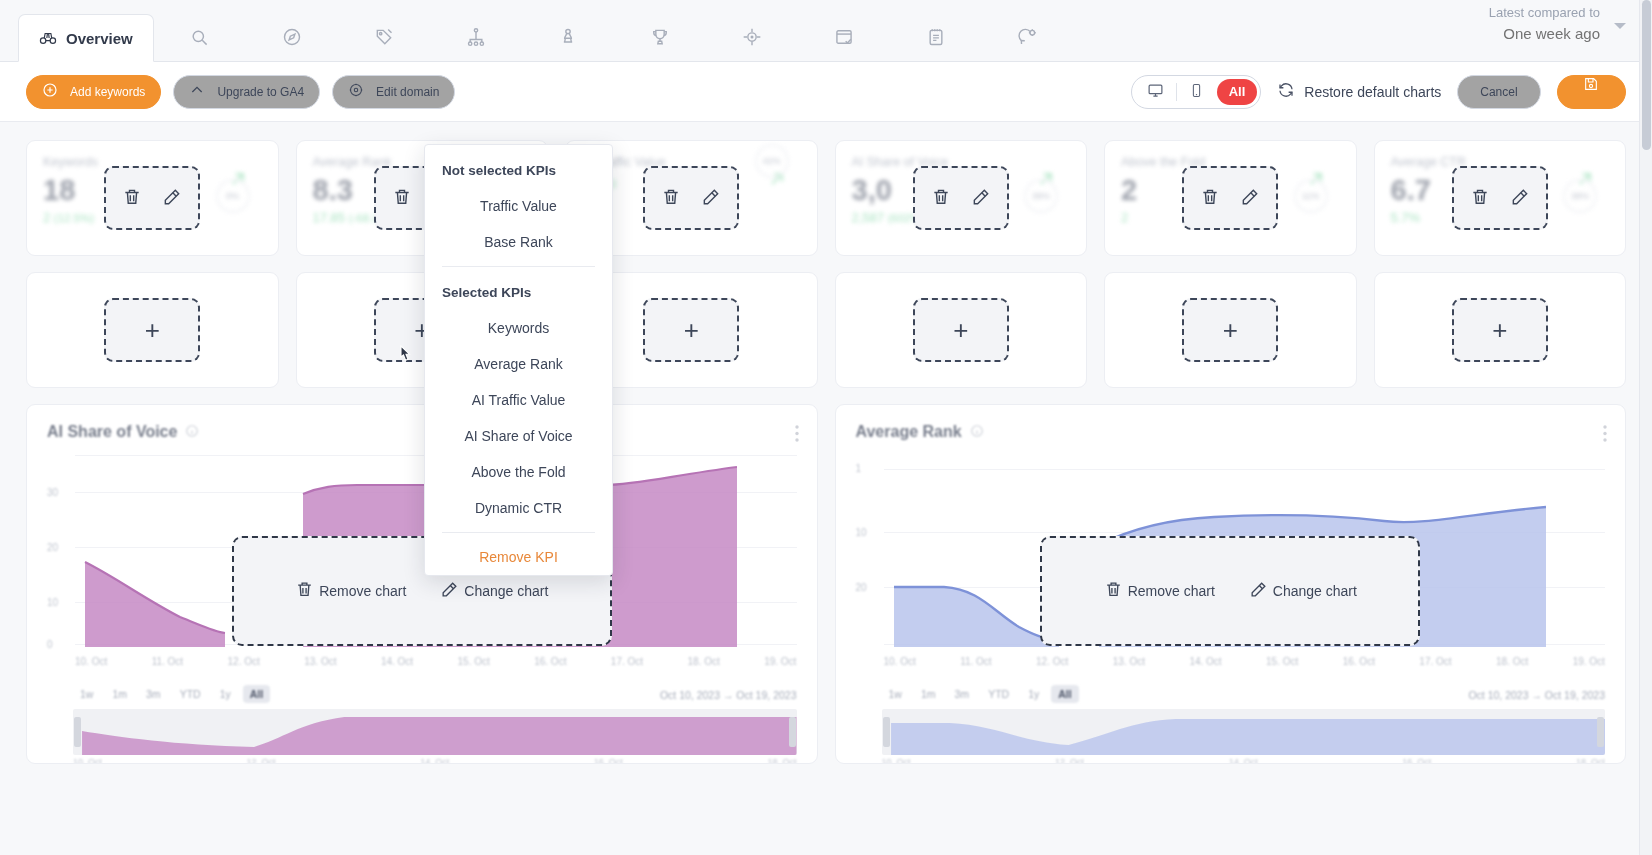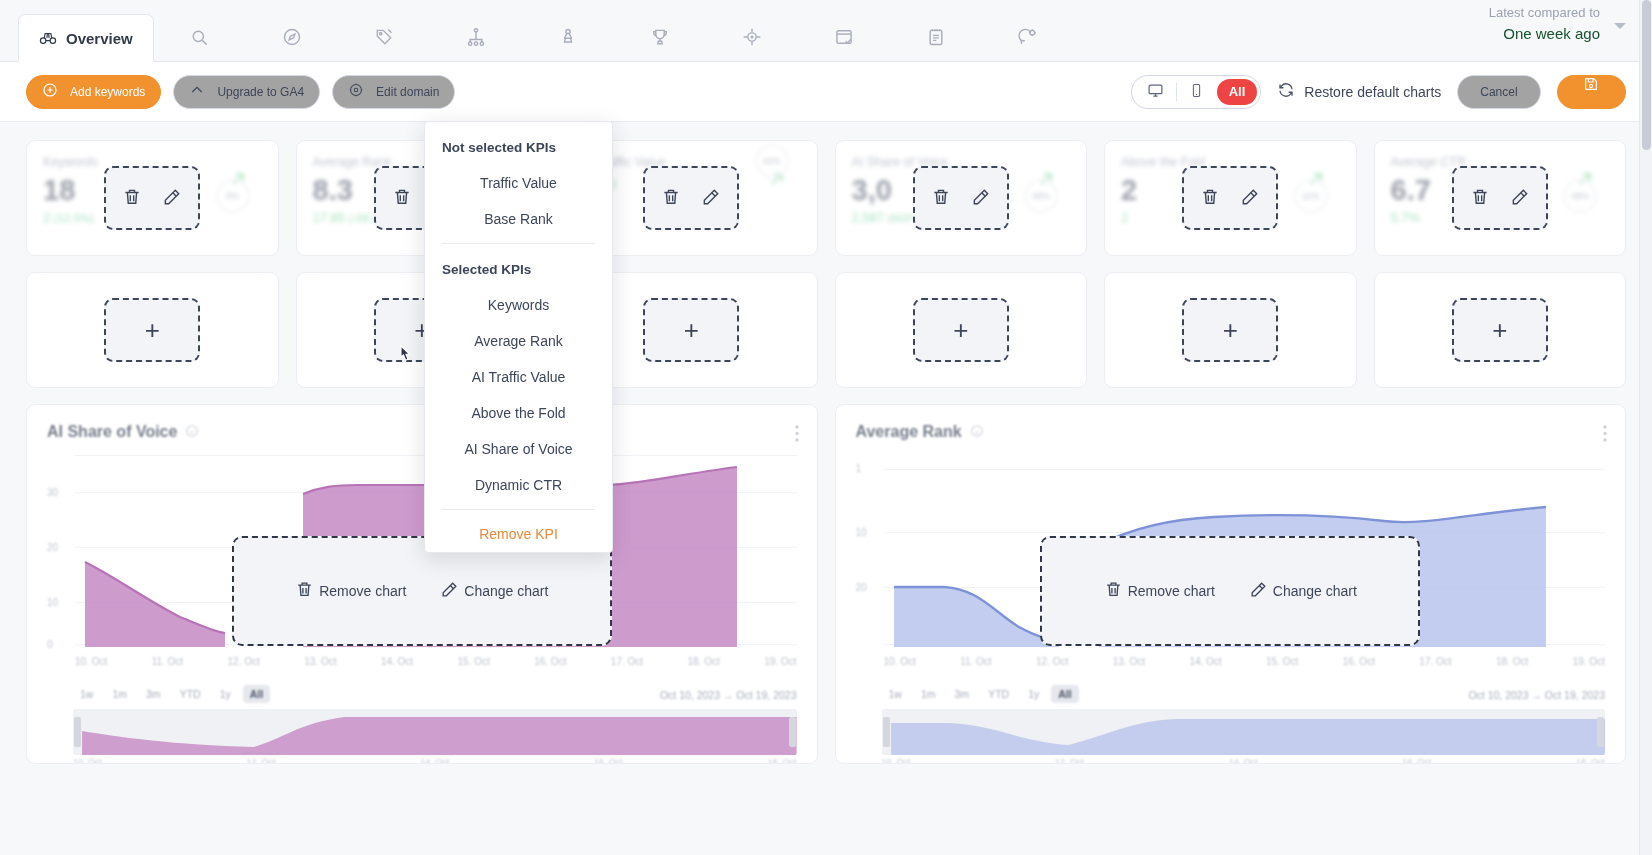--- a/index.html
+++ b/index.html
@@ -48,21 +48,21 @@
     padding:0 20px;
   }
   .tab svg{ display:block; }
   .compare-box{
     position:absolute;
     right:52px; top:4px;
     text-align:right;
     line-height:1.45;
   }
   .compare-box .c1{ font-size:13px; color:#9aa2b1; }
-  .compare-box .c2{ font-size:15px; color:#14532d; }
+  .compare-box .c2{ font-size:15px; color:#737373; }
   .compare-caret{
     position:absolute; right:26px; top:23px;
     width:0;height:0;border-left:6px solid transparent;border-right:6px solid transparent;
     border-top:6px solid #b6bcc8;
   }
 
   
   .toolbar{
     height:60px;
     background:#ffffff;
@@ -239,21 +239,21 @@
   }
   .navdates{
     position:absolute; left:46px; right:20px; bottom:-4px;
     display:flex; justify-content:space-between;
     font-size:9px; color:#c2c7d1; filter:blur(1.2px);
   }
 
   
   .menu{
     position:absolute;
-    left:424px; top:121px;
+    left:424px; top:144px;
     width:189px;
     background:#fff;
     border:1px solid #e6e8ee;
     border-radius:4px;
     box-shadow:0 6px 22px rgba(30,36,50,.14);
     z-index:50;
     padding:6px 0 0 0;
   }
   .menu-head{
     font-size:13.5px; font-weight:bold; color:#3d4659;
@@ -876,22 +876,22 @@
 
 <div class="menu">
   <div class="menu-head">Not selected KPIs</div>
   <div class="menu-item">Traffic Value</div>
   <div class="menu-item">Base Rank</div>
   <div class="menu-sep"></div>
   <div class="menu-head">Selected KPIs</div>
   <div class="menu-item">Keywords</div>
   <div class="menu-item">Average Rank</div>
   <div class="menu-item">AI Traffic Value</div>
+  <div class="menu-item">AI Share of Voice</div>
   <div class="menu-item">Above the Fold</div>
-  <div class="menu-item">AI Share of Voice</div>
   <div class="menu-item">Dynamic CTR</div>
   <div class="menu-sep"></div>
   <div class="menu-item danger" style="">Remove KPI</div>
 </div>
 
 <div class="cursor">
   <svg width="20" height="24" viewBox="0 0 20 24">
     <path d="M5 2 L5 13 L7.5 11 L9.6 16.2 L12 15.2 L10 10.2 L13.4 10 Z" fill="#2f3747" stroke="#ffffff" stroke-width="1.1"></path>
   </svg>
 </div>

